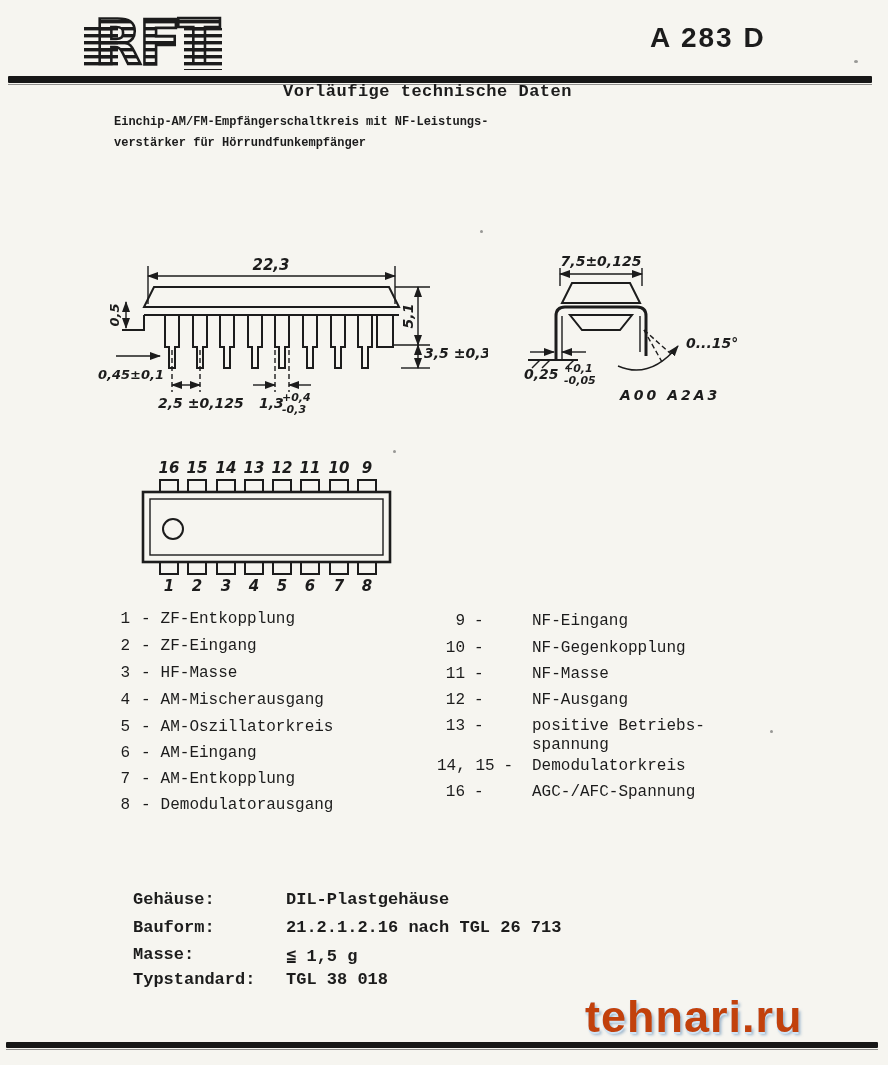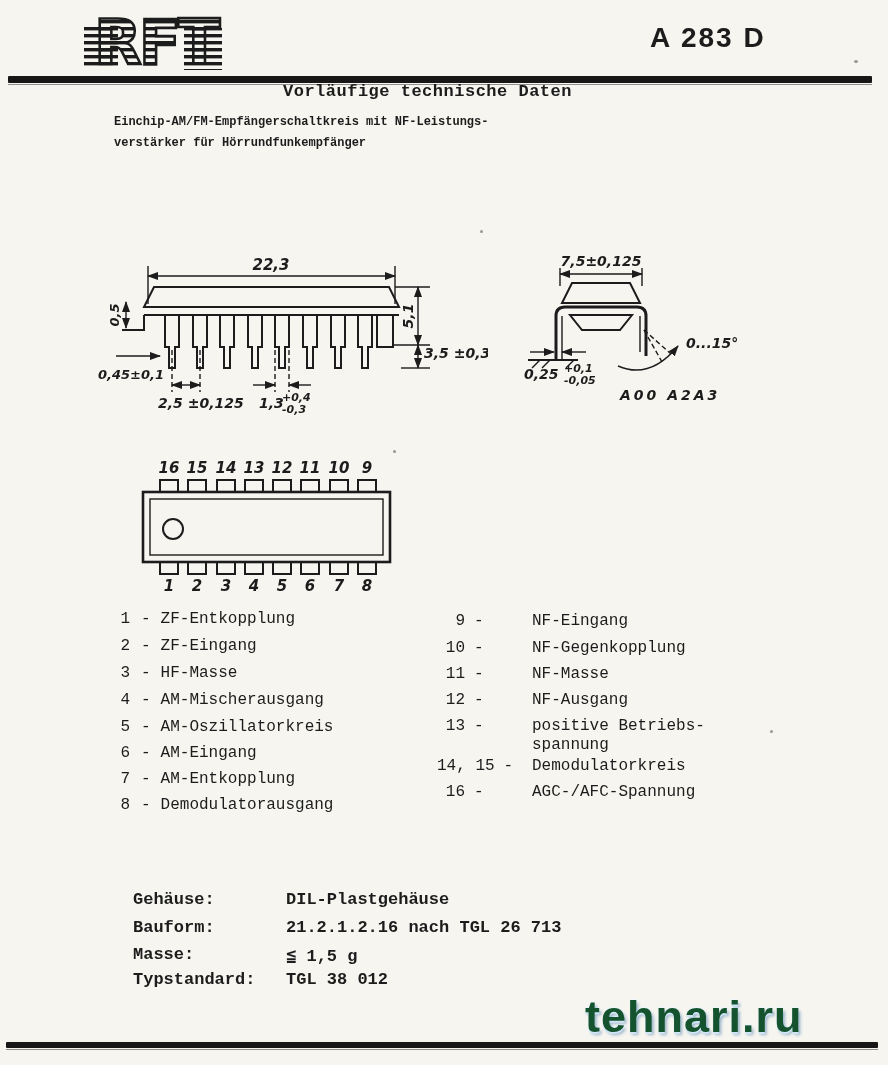--- a/index.html
+++ b/index.html
@@ -48,21 +48,21 @@
   
   .specs{ left:115px; top:884px; width:520px; font-size:17px; }
   .srow{ position:absolute; left:18px; white-space:nowrap; font-weight:700; }
   .sval{ position:absolute; left:153px; top:0; white-space:nowrap; }
 
   
   .watermark{
     left:585px; top:991px;
     font-family:"Liberation Sans","DejaVu Sans",sans-serif;
     font-weight:700; font-size:45px; letter-spacing:1px;
-    color:#14532d;
+    color:#c2410c;
     text-shadow:0 2px 0 #cfe4f5, 2px 3px 3px rgba(96,140,180,.6), 0 -1px 0 #eaf5fd;
   }
   .speck{ position:absolute; background:#4a4a4a; border-radius:50%; opacity:.55; }
 </style>
 </head>
 <body>
 
 <div class="page">
 
   <svg class="abs" style="left:84px; top:6px;" width="138" height="70" viewBox="0 0 138 70">
@@ -253,21 +253,21 @@
     <div class="prow" style="top:87px"><span class="pnum">12</span><span>-</span><span class="pfunc">NF-Ausgang</span></div>
     <div class="prow" style="top:113px"><span class="pnum">13</span><span>-</span><span class="pfunc">positive Betriebs-</span><span class="pfunc2">spannung</span></div>
     <div class="prow" style="top:153px"><span class="pnum">14, 15</span><span>-</span><span class="pfunc">Demodulatorkreis</span></div>
     <div class="prow" style="top:179px"><span class="pnum">16</span><span>-</span><span class="pfunc">AGC-/AFC-Spannung</span></div>
   </div>
 
   <div class="abs mono specs">
     <div class="srow" style="top:6px"><span>Gehäuse:</span><span class="sval">DIL-Plastgehäuse</span></div>
     <div class="srow" style="top:34px"><span>Bauform:</span><span class="sval">21.2.1.2.16 nach TGL 26 713</span></div>
     <div class="srow" style="top:61px"><span>Masse:</span><span class="sval">≦ 1,5 g</span></div>
-    <div class="srow" style="top:86px"><span>Typstandard:</span><span class="sval">TGL 38 012</span></div>
+    <div class="srow" style="top:86px"><span>Typstandard:</span><span class="sval">TGL 38 018</span></div>
   </div>
 
   <div class="abs watermark">tehnari.ru</div>
   <div class="rule" style="left:6px; top:1042px; width:872px; height:6px;"></div>
 
   <div class="speck" style="left:854px; top:60px; width:4px; height:3px;"></div>
   <div class="speck" style="left:480px; top:230px; width:3px; height:3px;"></div>
   <div class="speck" style="left:393px; top:450px; width:3px; height:3px;"></div>
   <div class="speck" style="left:770px; top:730px; width:3px; height:3px;"></div>
 </div>

